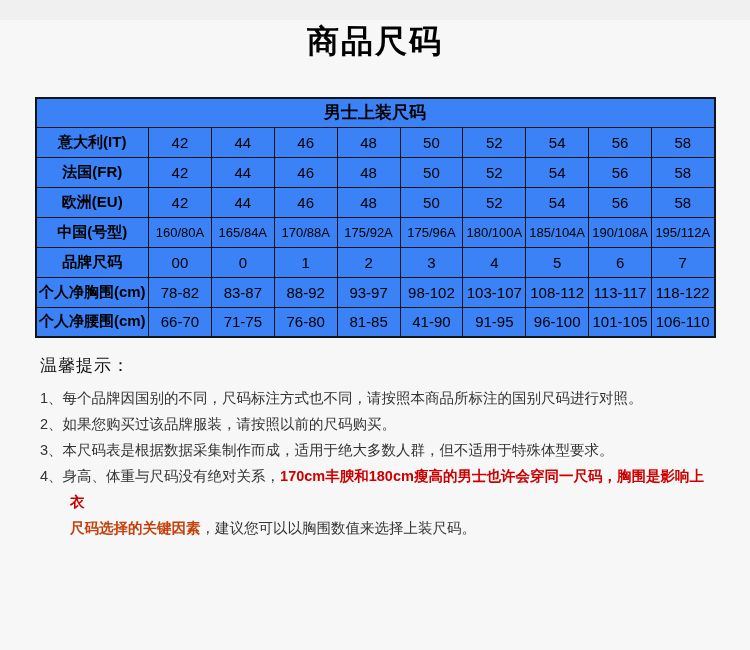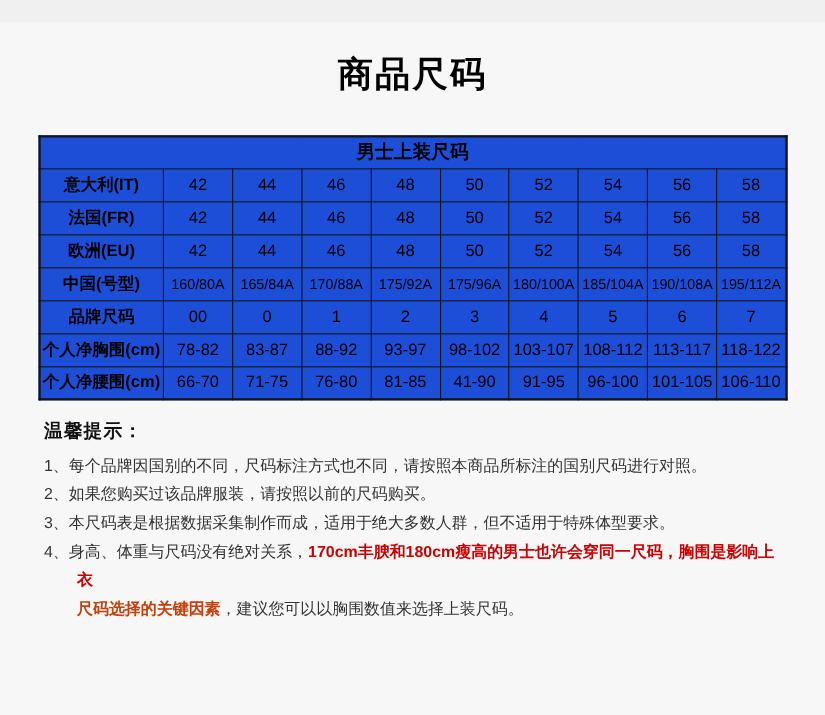--- a/index.html
+++ b/index.html
@@ -5,33 +5,32 @@
   * { margin: 0; padding: 0; box-sizing: border-box; }
   html, body { width: 750px; height: 650px; }
   body {
     background: #f7f7f7;
     font-family: "Liberation Sans", "DejaVu Sans", sans-serif;
     color: #000;
     overflow: hidden;
   }
   .top-strip { height: 20px; background: #f0f0f0; }
   .page-title {
-    margin-top: 26px;
     text-align: center;
     font-size: 32px;
     font-weight: bold;
     letter-spacing: 2px;
     color: #000;
   }
   table.size-table {
     width: 681px;
     margin: 33px auto 16px auto;
     border-collapse: collapse;
     table-layout: fixed;
-    background: #1d4ed8;
+    background: #3b82f6;
     border: 2px solid #141414;
   }
   table.size-table col.label-col { width: 113px; }
   table.size-table td, table.size-table th {
     border: 1px solid #141414;
     text-align: center;
     vertical-align: middle;
     height: 30px;
     font-size: 15px;
     padding: 0 1px;
@@ -45,21 +44,21 @@
   }
   table.size-table th.row-label { font-weight: bold; }
   table.size-table tr[data-row="6"] td { font-size: 13px; }
   .tips {
     width: 750px;
     padding: 0 40px 0 40px;
     margin-top: 15px;
   }
   .tips-title {
     font-size: 17px;
-    font-weight: bold;
+    font-weight: normal;
     color: #111;
     letter-spacing: 1px;
   }
   ul.tips-list {
     list-style: none;
     margin-top: 8px;
   }
   li.tip-item {
     font-size: 14.5px;
     color: #333;

